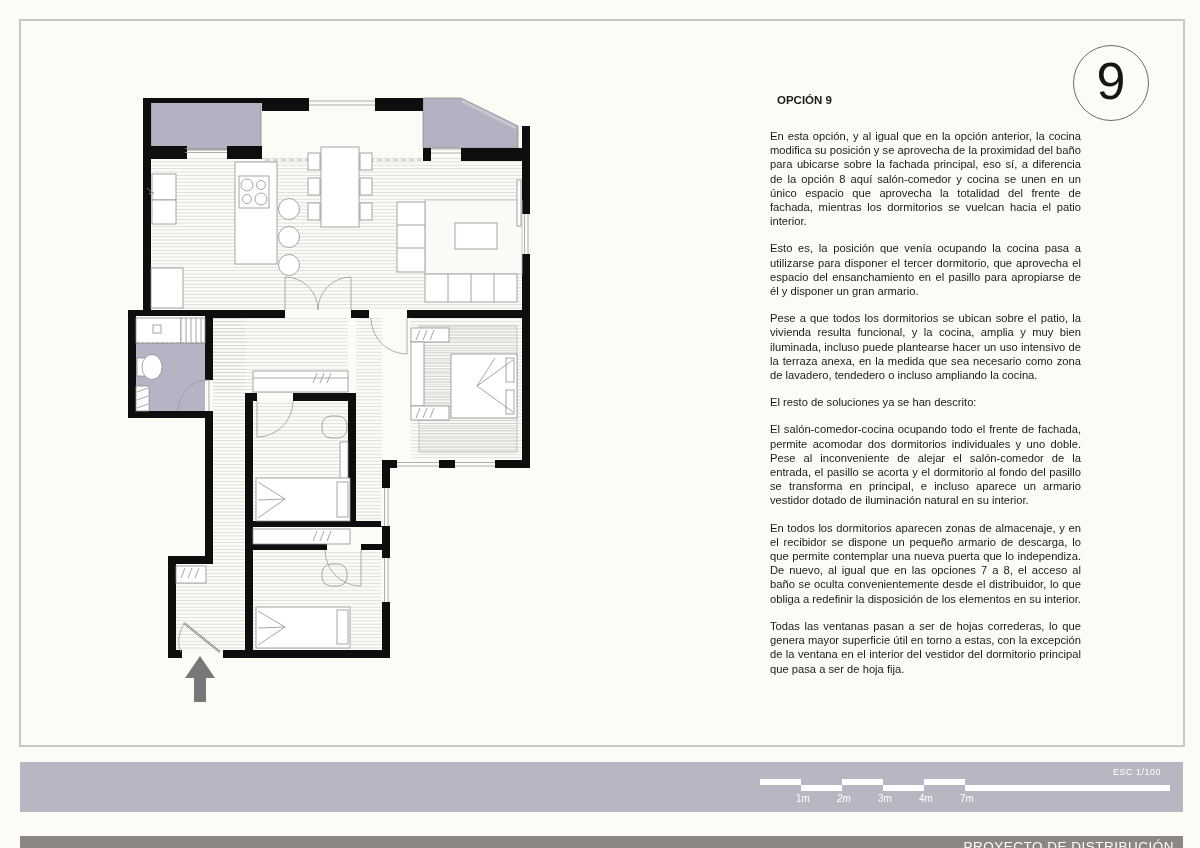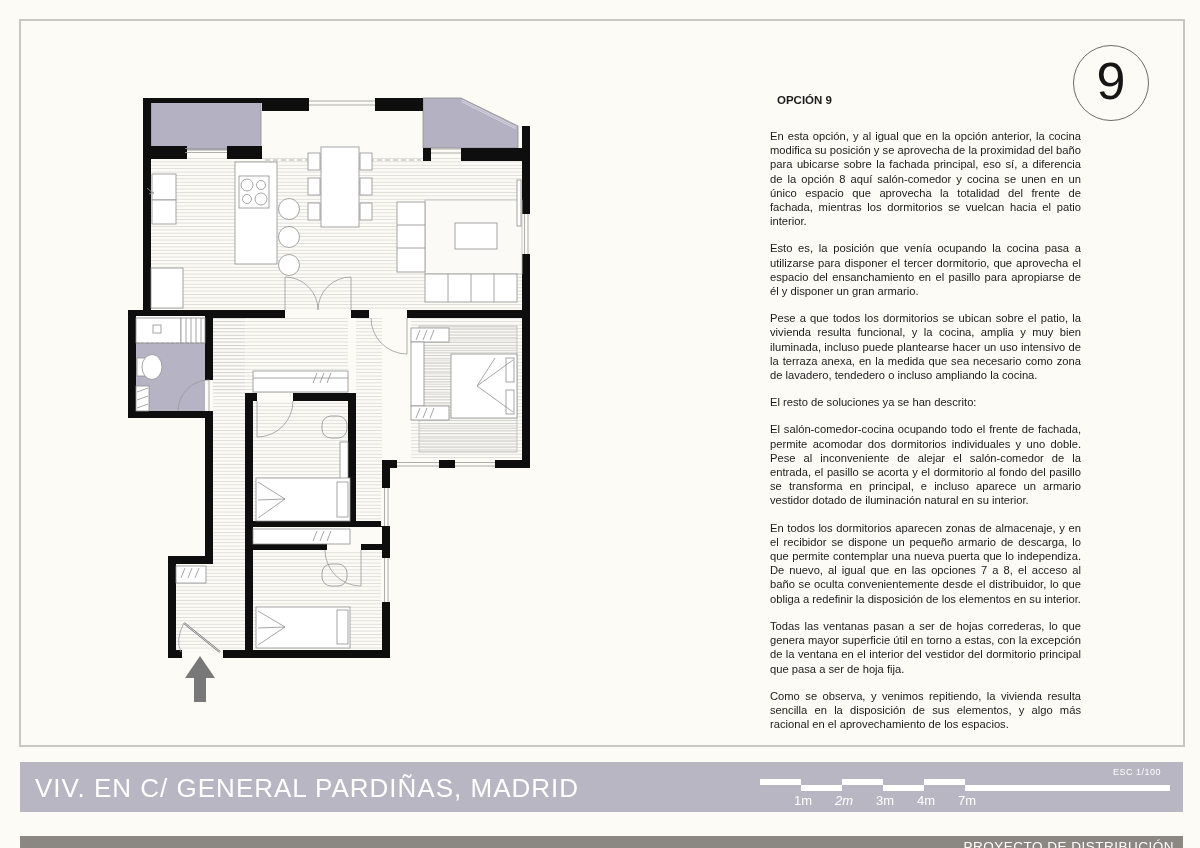--- a/index.html
+++ b/index.html
@@ -26,21 +26,21 @@
   .page-circle span{font-size:52px;color:#161616;line-height:1;transform:translateY(-2px);}
   
   .text-col{position:absolute;left:770px;top:94px;width:317px;color:#1b1b1b;}
   .opt-title{font-size:11.5px;font-weight:bold;margin:0 0 23px 7px;}
   .text-col p{font-size:11.2px;line-height:14.2px;text-align:justify;margin:0 6px 13px 0;font-weight:500;}
   
   .band1{position:absolute;left:20px;top:762px;width:1163px;height:50px;background:var(--footer-band);}
   .project-title{position:absolute;left:15px;top:0;height:50px;line-height:52px;color:#fff;font-size:26px;letter-spacing:1px;}
   .esc{position:absolute;right:22px;top:5px;color:#fff;font-size:9px;letter-spacing:0.5px;}
   .sb-block{position:absolute;background:#fff;height:6px;}
-  .sb-label{position:absolute;top:31px;width:30px;text-align:center;color:#fff;font-size:13px;}
+  .sb-label{position:absolute;top:31px;width:30px;text-align:center;color:#fff;font-size:10px;}
   .band2{position:absolute;left:20px;top:836px;width:1163px;height:21px;background:var(--footer-dark-band);}
   .band2 div{height:21px;line-height:22px;text-align:right;padding-right:9px;color:#fff;font-size:13.5px;letter-spacing:0.5px;}
 </style>
 </head>
 <body>
 
 <div class="sheet">
   <div class="border-box"></div>
 
   <svg class="plan" width="430" height="612" viewBox="0 0 430 612">
@@ -253,25 +253,23 @@
 
   <div class="text-col">
     <h3 class="opt-title">OPCIÓN 9</h3>
     <p>En esta opción, y al igual que en la opción anterior, la cocina modifica su posición y se aprovecha de la proximidad del baño para ubicarse sobre la fachada principal, eso sí, a diferencia de la opción 8 aquí salón-comedor y cocina se unen en un único espacio que aprovecha la totalidad del frente de fachada, mientras los dormitorios se vuelcan hacia el patio interior.</p>
     <p>Esto es, la posición que venía ocupando la cocina pasa a utilizarse para disponer el tercer dormitorio, que aprovecha el espacio del ensanchamiento en el pasillo para apropiarse de él y disponer un gran armario.</p>
     <p>Pese a que todos los dormitorios se ubican sobre el patio, la vivienda resulta funcional, y la cocina, amplia y muy bien iluminada, incluso puede plantearse hacer un uso intensivo de la terraza anexa, en la medida que sea necesario como zona de lavadero, tendedero o incluso ampliando la cocina.</p>
     <p>El resto de soluciones ya se han descrito:</p>
     <p>El salón-comedor-cocina ocupando todo el frente de fachada, permite acomodar dos dormitorios individuales y uno doble. Pese al inconveniente de alejar el salón-comedor de la entrada, el pasillo se acorta y el dormitorio al fondo del pasillo se transforma en principal, e incluso aparece un armario vestidor dotado de iluminación natural en su interior.</p>
     <p>En todos los dormitorios aparecen zonas de almacenaje, y en el recibidor se dispone un pequeño armario de descarga, lo que permite contemplar una nueva puerta que lo independiza. De nuevo, al igual que en las opciones 7 a 8, el acceso al baño se oculta convenientemente desde el distribuidor, lo que obliga a redefinir la disposición de los elementos en su interior.</p>
     <p>Todas las ventanas pasan a ser de hojas correderas, lo que genera mayor superficie útil en torno a estas, con la excepción de la ventana en el interior del vestidor del dormitorio principal que pasa a ser de hoja fija.</p>
-    <p>Como se observa, y venimos repitiendo, la vivienda resulta sencilla en la disposición de sus elementos, y algo más racional en el aprovechamiento de los espacios.</p>
   </div>
 
   <div class="band1">
-    <div class="project-title">VIV. EN C/ GENERAL PARDIÑAS, MADRID</div>
     <div class="esc">ESC  1/100</div>
     <div>
       <div class="sb-block" style="left:740px;top:17px;width:41px;"></div>
       <div class="sb-block" style="left:781px;top:23px;width:41px;"></div>
       <div class="sb-block" style="left:822px;top:17px;width:41px;"></div>
       <div class="sb-block" style="left:863px;top:23px;width:41px;"></div>
       <div class="sb-block" style="left:904px;top:17px;width:41px;"></div>
       <div class="sb-block" style="left:945px;top:23px;width:205px;"></div>
       <div class="sb-label" style="left:768px;">1m</div>
       <div class="sb-label" style="left:809px;font-style:italic;">2m</div>

